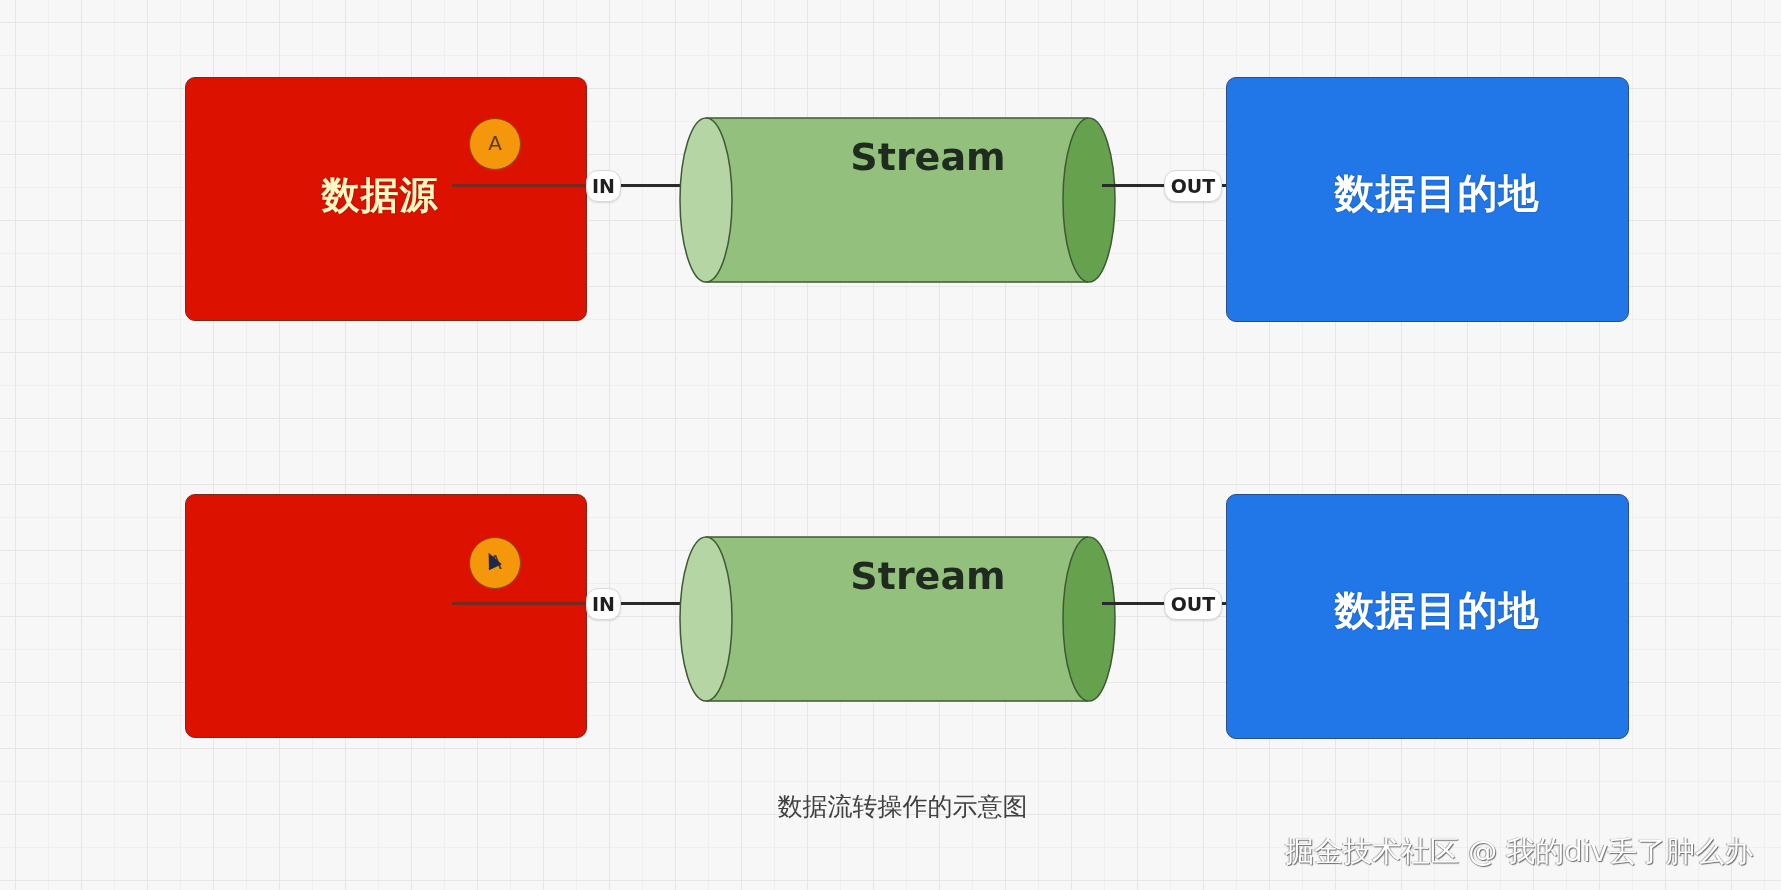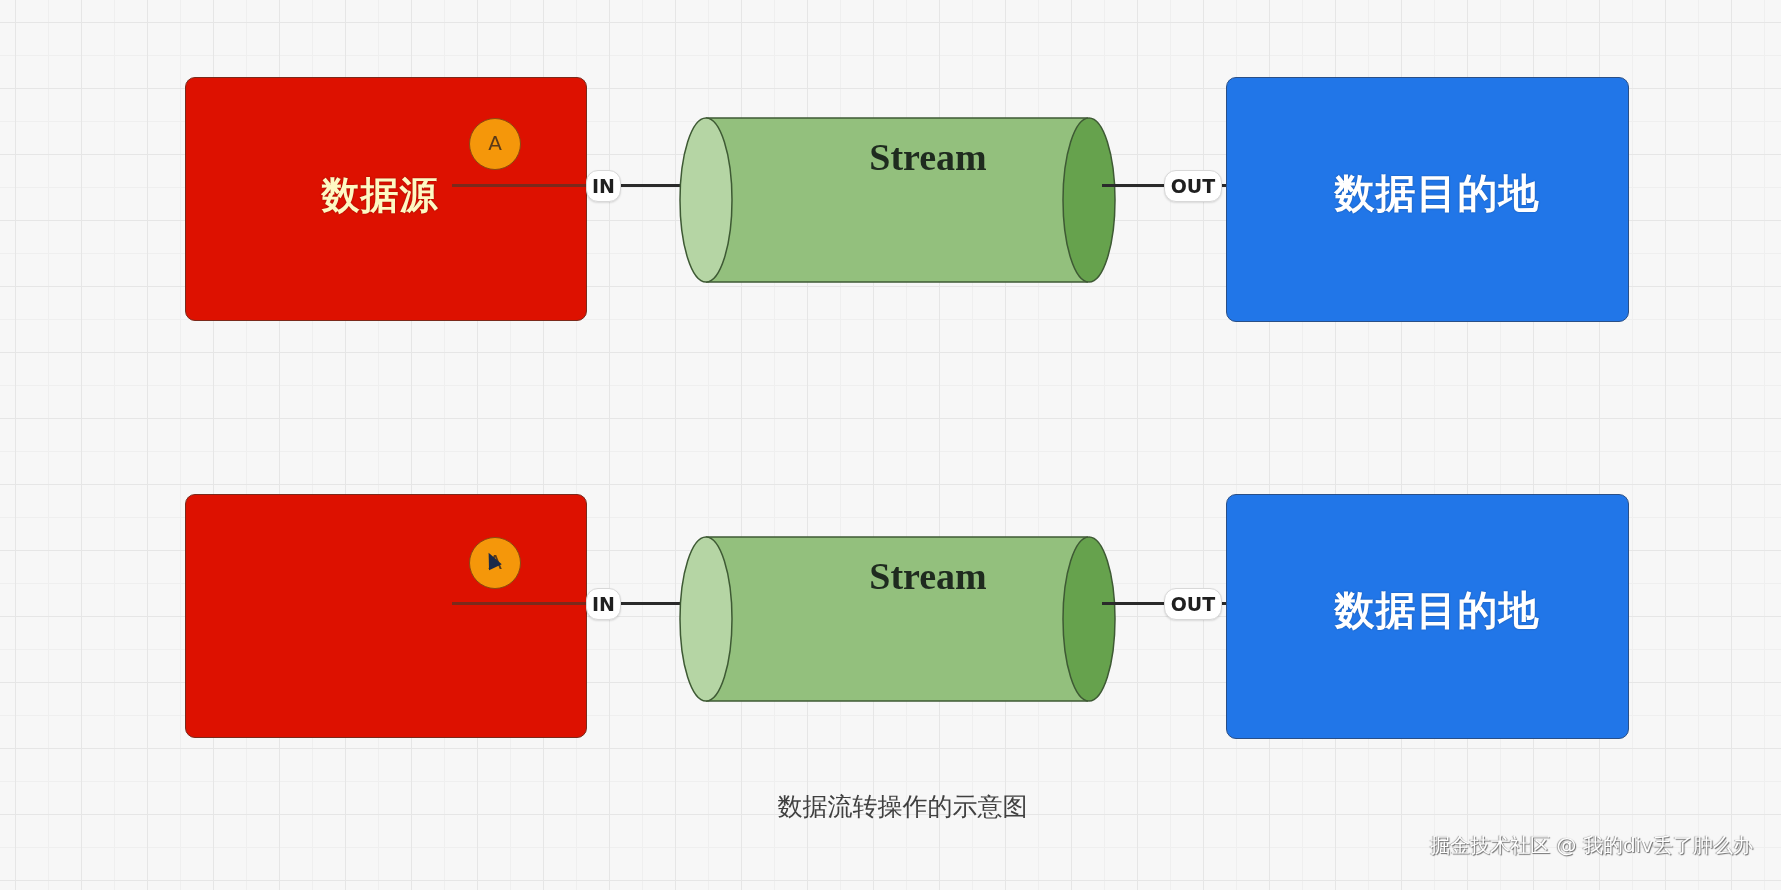--- a/index.html
+++ b/index.html
@@ -74,21 +74,21 @@
       width: 0; height: 0;
       border-left: 7px solid transparent;
       border-right: 7px solid transparent;
       border-bottom: 16px solid #1a2a4a;
       transform: rotate(-25deg);
     }
 
     .cylinder {
       position: absolute;
       left: 678px; top: 40px;
-      width: 440px; height: 166px; font-family: Liberation Serif, serif;
+      width: 440px; height: 166px;
     }
     .stream-label {
       position: absolute;
       left: 150px; top: 18px;
       width: 200px;
       text-align: center;
       color: #1f2b1f;
       font-weight: bold;
       font-size: 38px;
     }
@@ -146,21 +146,21 @@
       left: 700px; top: 790px;
       width: 405px;
       text-align: center;
       color: #e0201a;
       font-size: 25px;
     }
     .watermark {
       position: absolute;
       right: 28px; top: 832px;
       color: #ffffff;
-      font-size: 20px;
+      font-size: 29px;
       text-shadow: 1px 1px 1px #6a6a6a, -1px 0 1px #9a9a9a;
     }
   </style>
 </head>
 <body>
 
 <div class="canvas">
 
   <div class="row r1">
     <div class="source-box" style="background: rgb(221, 17, 0);">

